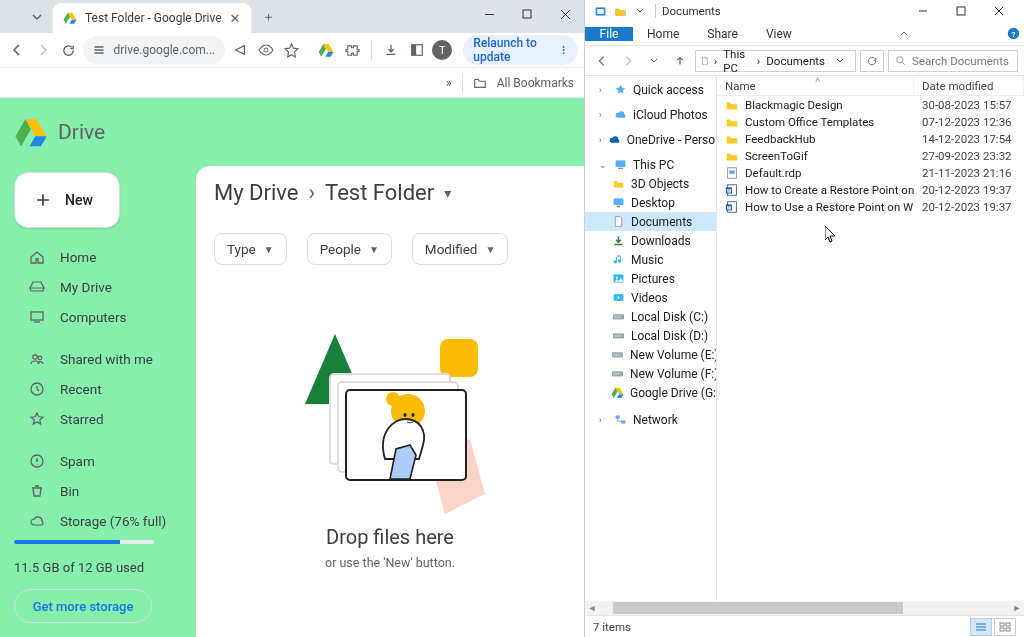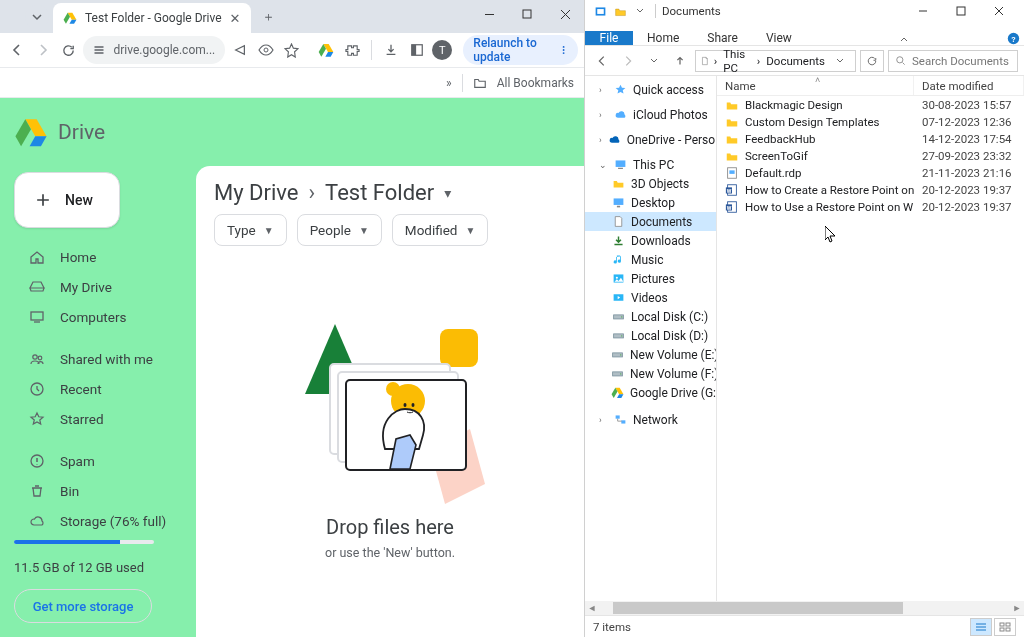--- a/index.html
+++ b/index.html
@@ -36,34 +36,34 @@
   .navitem { height:30px; border-radius:15px 15px 15px 15px; display:flex; align-items:center; gap:14px; padding:0 14px; font-size:13.5px; color:#3c4043;}
   .navitem .ico { width:18px; display:flex; justify-content:center;}
   .navgap { height:12px; }
   .storage-bar { width:140px; height:4px; background:#e8eaed; border-radius:2px; overflow:hidden; margin:4px 0 0 0;}
   .storage-bar > div { height:100%; background:#1a73e8;}
   .getmore { margin-top:14px; width:138px; height:34px; border:1px solid #dadce0; border-radius:18px; display:flex; align-items:center; justify-content:center; color:#1a73e8; font-size:13px; font-weight:500;}
   .main { flex:1; background:#fff; border-radius:14px 0 0 0; padding:14px 18px; display:flex; flex-direction:column;}
   .path { display:flex; align-items:center; gap:10px; font-size:22px; color:#3c4043;}
   .path .chev { color:#5f6368;}
   .path .drop { font-size:14px; color:#5f6368;}
-  .chips { display:flex; gap:10px; margin-top:9px;}
+  .chips { display:flex; gap:20px; margin-top:28px;}
   .chip { height:32px; border:1px solid #dadce0; border-radius:8px; display:flex; align-items:center; padding:0 12px; gap:8px; font-size:13.5px; color:#3c4043;}
   .chip .dd { font-size:10px; color:#5f6368;}
   .dropzone { flex:1; display:flex; flex-direction:column; align-items:center; justify-content:center; gap:6px;}
   .illus { width:200px; height:200px; position:relative;}
   .dropzone h3 { font-size:20px; font-weight:400; color:#3c4043;}
   .dropzone p  { font-size:12.5px; color:#5f6368;}
   
   .fe-title { height:22px; background:#fff; display:flex; align-items:center; gap:6px; padding:0 6px; font-size:11.5px; color:#333;}
   .fe-title .qat { display:flex; gap:2px; align-items:center;}
   .fe-title .qat > div { width:18px; height:18px; display:flex; align-items:center; justify-content:center;}
   .fe-title .winbtns { margin-left:auto; display:flex;}
   .fe-title .winbtns div { width:38px; height:22px; display:flex; align-items:center; justify-content:center; color:#333;}
-  .ribbontabs { height:24px; display:flex; align-items:flex-end; font-size:12px; border-bottom:1px solid #e5e5e5;}
+  .ribbontabs { height:24px; display:flex; align-items:center; font-size:12px; border-bottom:1px solid #e5e5e5;}
   .ribbontabs .filetab { width:48px; background:#1979ca; color:#fff; display:flex; align-items:center; justify-content:center;}
   .ribbontabs .rtab { padding:0 14px; display:flex; align-items:center; color:#333;}
   .help { margin-left:auto; width:22px; display:flex; align-items:center; justify-content:center; color:#1979ca;}
   .fe-addr { height:30px; display:flex; align-items:center; gap:4px; padding:0 6px; border-bottom:1px solid #e5e5e5;}
   .fe-addr .navbtn { width:22px; height:22px; display:flex; align-items:center; justify-content:center; color:#666;}
   .crumbbox { flex:1; border:1px solid #cfcfcf; height:22px; display:flex; align-items:center; padding:0 4px; gap:2px; font-size:11.5px;}
   .crumbbox .seg { display:flex; align-items:center; gap:4px; padding:0 2px;}
   .searchbox { width:130px; border:1px solid #cfcfcf; height:22px; display:flex; align-items:center; padding:0 6px; gap:6px; color:#777; font-size:11.5px;}
   .fe-body { flex:1; display:flex; min-height:0;}
   .fe-tree { width:132px; border-right:1px solid #e5e5e5; padding:4px 0; font-size:12px; overflow:hidden;}
@@ -680,21 +680,21 @@
               </div>
               <div class="c-date">30-08-2023 15:57</div>
             </div>
             <div class="frow">
               <div class="c-name">
                 <span>
                   <svg width="14" height="14" viewBox="0 0 16 16">
                     <path d="M2 5h4l1 2h7v6H2z" fill="#ffca28"></path>
                   </svg>
                 </span>
-                <span>Custom Design Templates</span>
+                <span>Custom Office Templates</span>
               </div>
               <div class="c-date">07-12-2023 12:36</div>
             </div>
             <div class="frow">
               <div class="c-name">
                 <span>
                   <svg width="14" height="14" viewBox="0 0 16 16">
                     <path d="M2 5h4l1 2h7v6H2z" fill="#ffca28"></path>
                   </svg>
                 </span>

